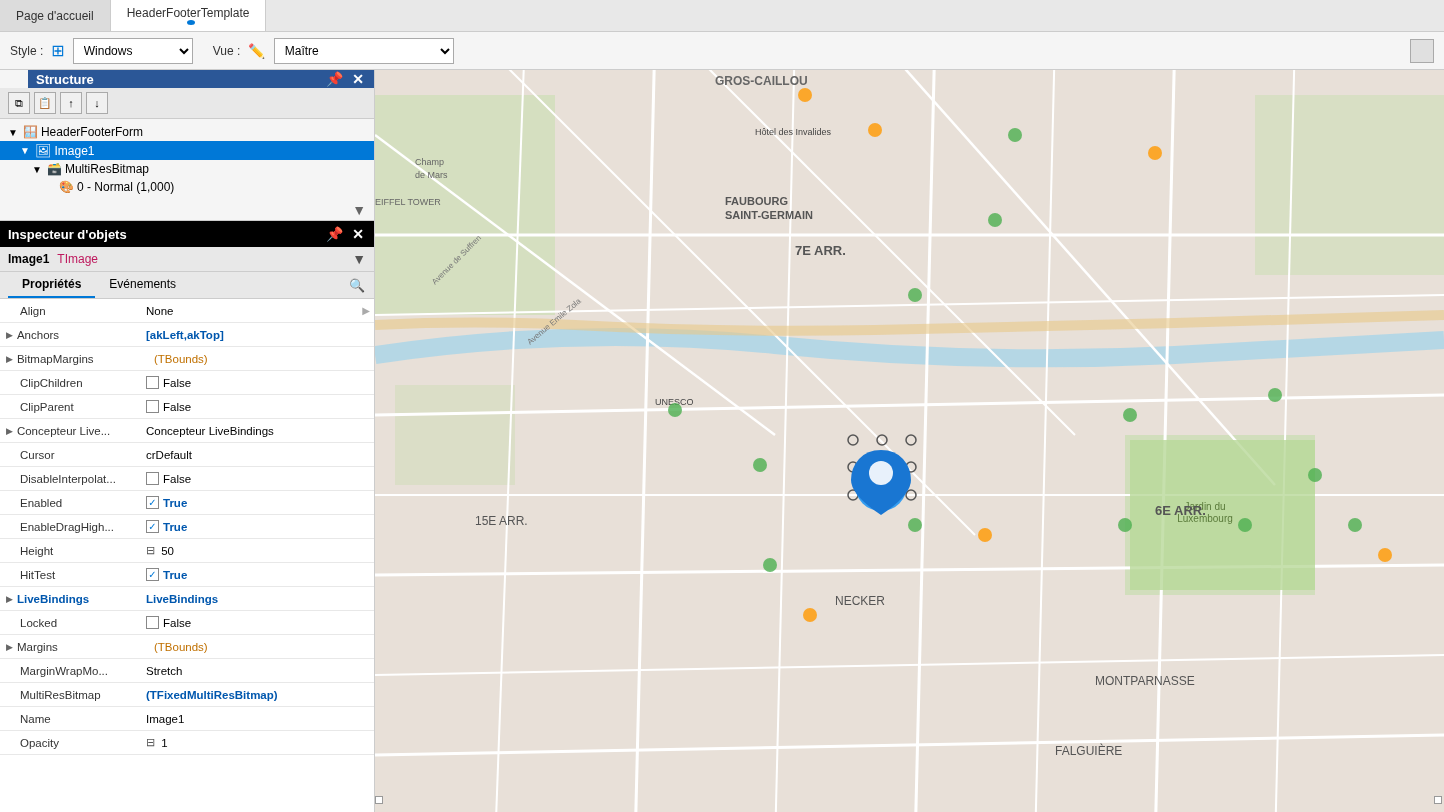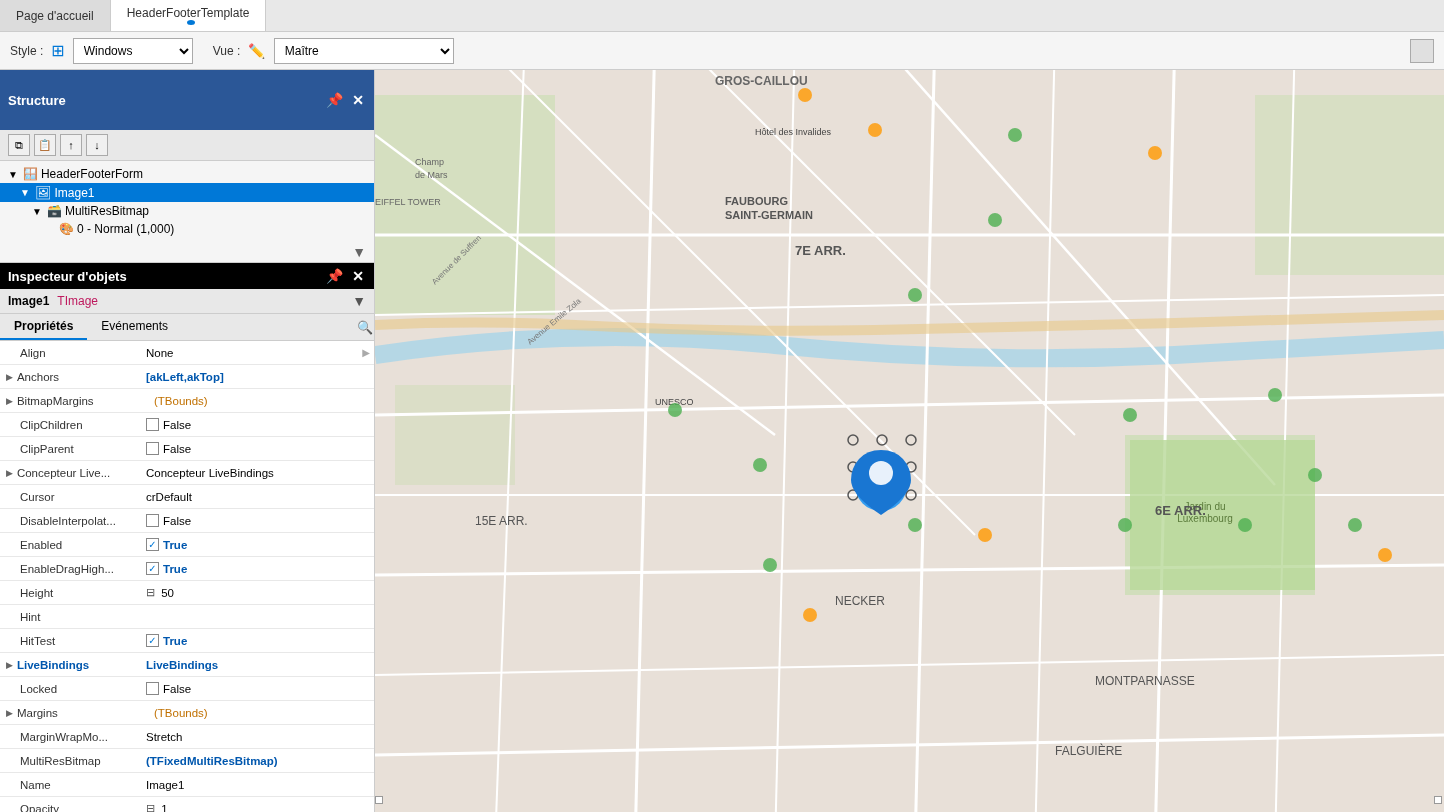--- a/index.html
+++ b/index.html
@@ -83,25 +83,26 @@
 
     
     .structure-panel {
       border-bottom: 1px solid #ccc;
       background: #f5f5f5;
     }
     .panel-header {
       display: flex;
       align-items: center;
       justify-content: space-between;
-      padding: 22px 8px;
+      padding: 1px 8px;
       background: #2b5797;
       color: white;
       font-size: 13px;
       font-weight: 600;
+      margin-left: 28px;
     }
     .panel-header-actions {
       display: flex;
       gap: 4px;
       align-items: center;
     }
     .panel-header-actions span {
       cursor: pointer;
       color: white;
       font-size: 14px;
@@ -174,21 +175,21 @@
       background: #e8e8e8;
       border-bottom: 1px solid #ccc;
     }
     .inspector-subheader .component-name { font-size: 12px; font-weight: bold; }
     .inspector-subheader .component-type { font-size: 12px; color: #be185d; }
     .inspector-tabs {
       display: flex;
       align-items: center;
       background: #e8e8e8;
       border-bottom: 1px solid #ccc;
-      padding: 0 0;
+      padding: 0 8px;
       gap: 0;
     }
     .inspector-tab {
       padding: 5px 14px;
       cursor: pointer;
       font-size: 12px;
       border-bottom: 2px solid transparent;
     }
     .inspector-tab.active {
       border-bottom: 2px solid #0078d7;
@@ -453,24 +454,20 @@
         </div>
 
         <div class="prop-row">
           <div class="prop-name">Height</div>
           <div class="prop-value">
             <span style="font-size:11px; color:#555; margin-right:2px;">⊟</span>
             50
           </div>
         </div>
 
-        <div class="prop-row">
-          <div class="prop-name">Hint</div>
-          <div class="prop-value"></div>
-        </div>
 
         <div class="prop-row">
           <div class="prop-name">HitTest</div>
           <div class="prop-value">
             <div class="checkbox-icon checked"></div>
             <span style="color:#0057ae; font-weight:600;">True</span>
           </div>
         </div>
 
         <div class="prop-row">

